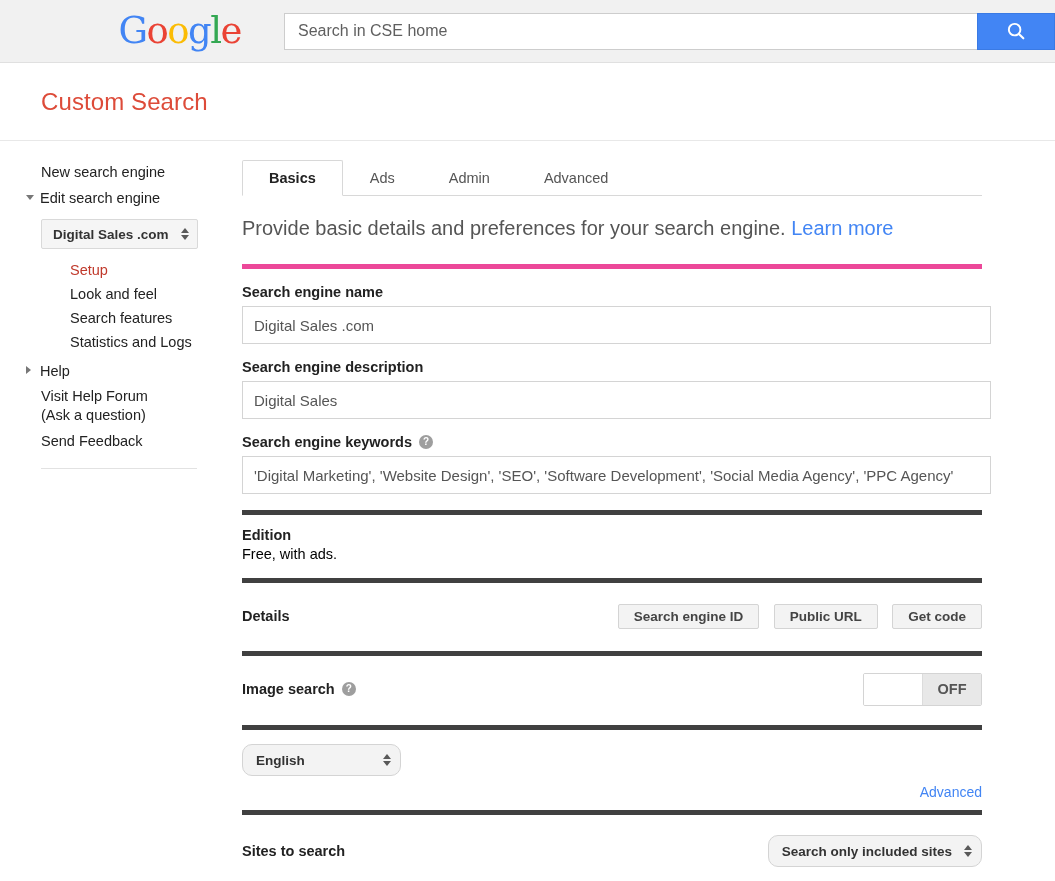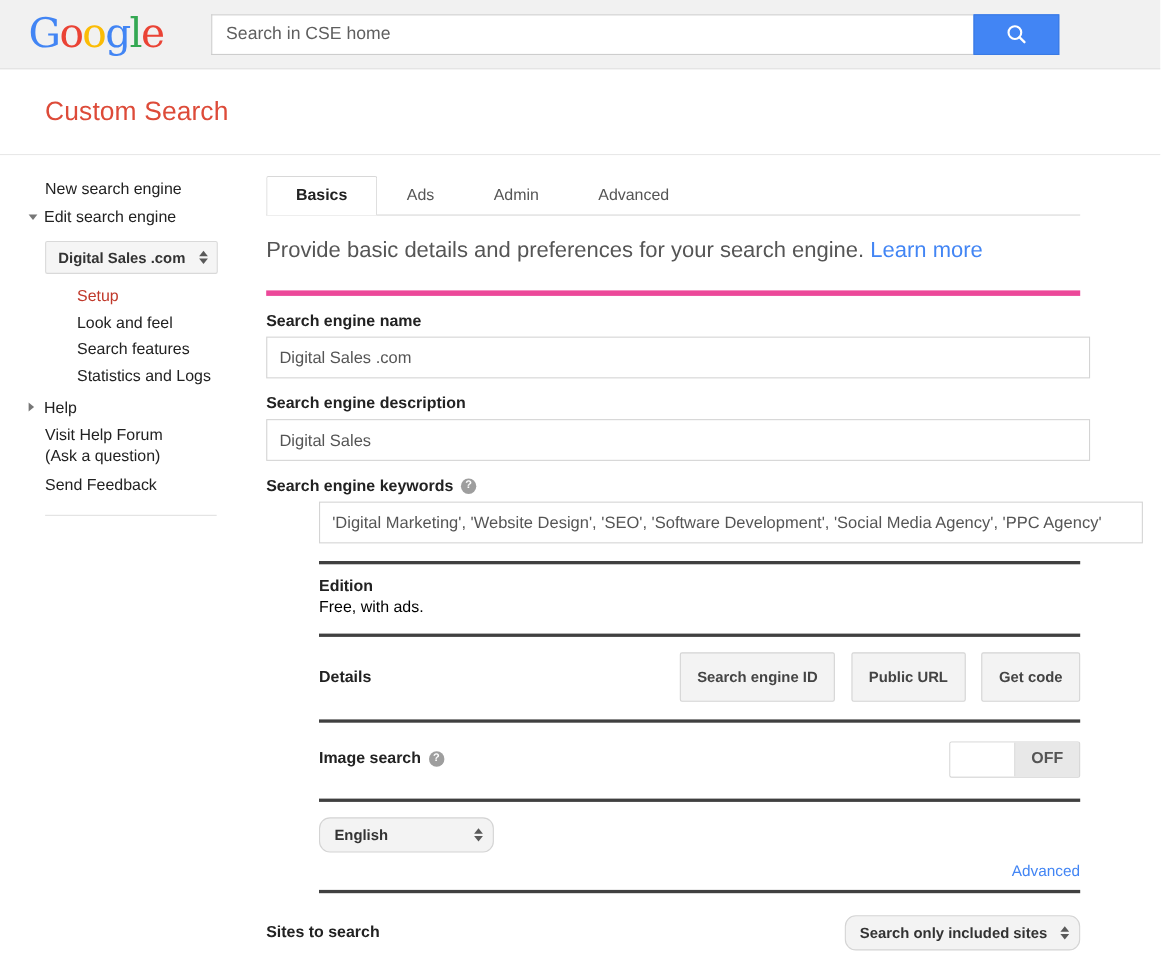--- a/index.html
+++ b/index.html
@@ -13,20 +13,21 @@
 
   
   .topbar {
     height: 63px;
     background: #f1f1f1;
     border-bottom: 1px solid #e0e0e0;
     display: flex;
     align-items: center;
     padding: 0 0 0 26px;
     position: relative;
+    justify-content: flex-end;
   }
   .glogo {
     font-family: "DejaVu Serif", serif;
     font-size: 37px;
     letter-spacing: -1.5px;
     line-height: 1;
     user-select: none;
     margin-top: -2px;
   }
   .glogo span { display: inline-block; }
@@ -248,23 +249,22 @@
     background: #fff;
     font-size: 15px;
     color: #555;
     padding: 0 11px;
     outline: none;
     font-family: "Liberation Sans", sans-serif;
     display: block;
   }
 
   .sec {
-    border-bottom: 3px solid #404040;
+    border-bottom: 5px solid #404040;
     padding-bottom: 14px;
-    margin-left: 48px;
   }
   .sec-row {
     display: flex;
     align-items: center;
     justify-content: space-between;
     min-height: 38px;
   }
   .sec-title {
     font-size: 14.5px;
     font-weight: bold;
@@ -275,21 +275,21 @@
   .sec-value {
     font-size: 14.5px;
     color: #000000;
     margin-top: 3px;
   }
 
   .gbtn {
     background: #f3f3f3;
     border: 1px solid #d4d4d4;
     border-radius: 2px;
-    height: 45px;
+    height: 25px;
     padding: 0 15px;
     font-size: 13.5px;
     font-weight: bold;
     color: #444;
     cursor: pointer;
     margin-left: 10px;
     font-family: "Liberation Sans", sans-serif;
   }
 
   .toggle {

